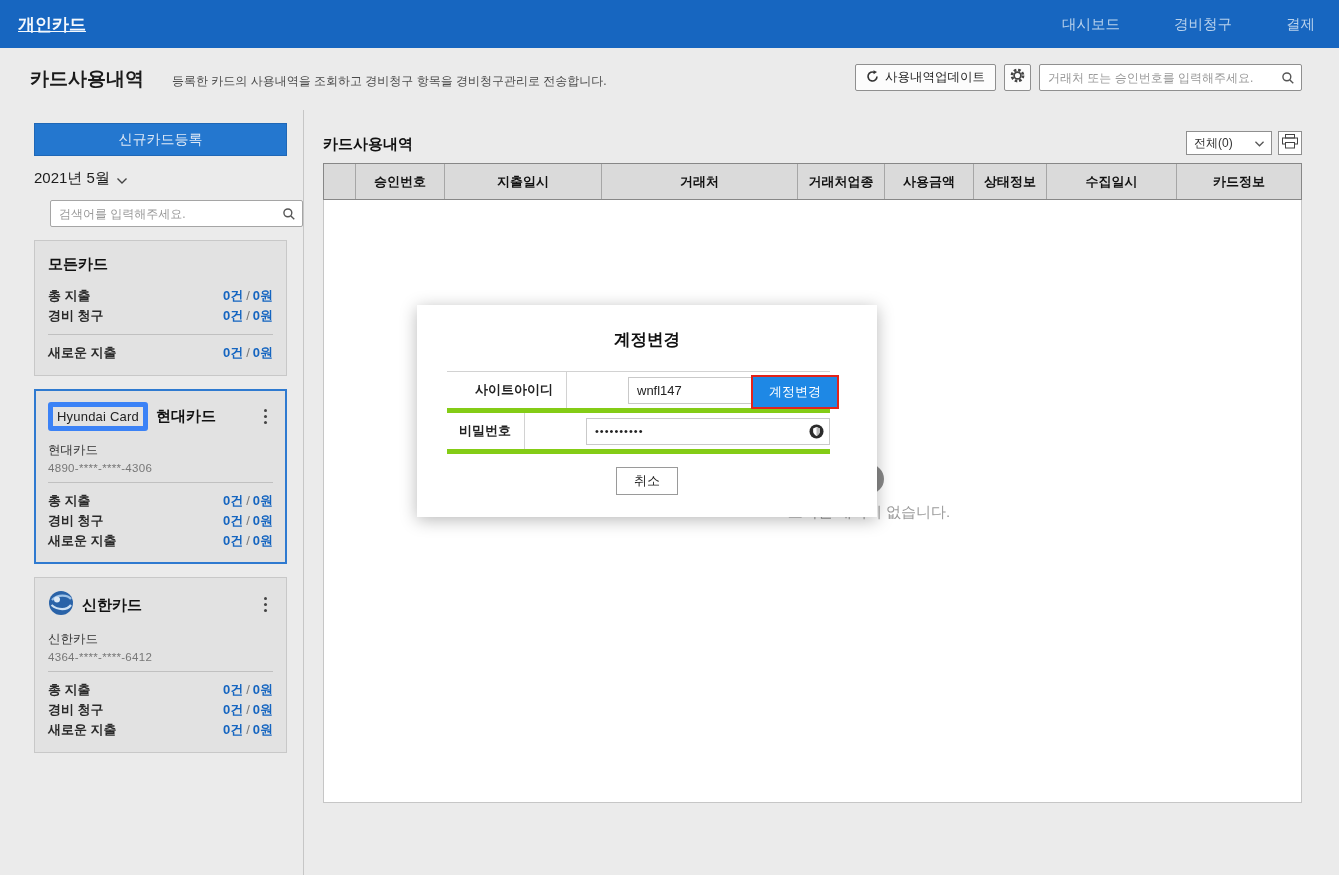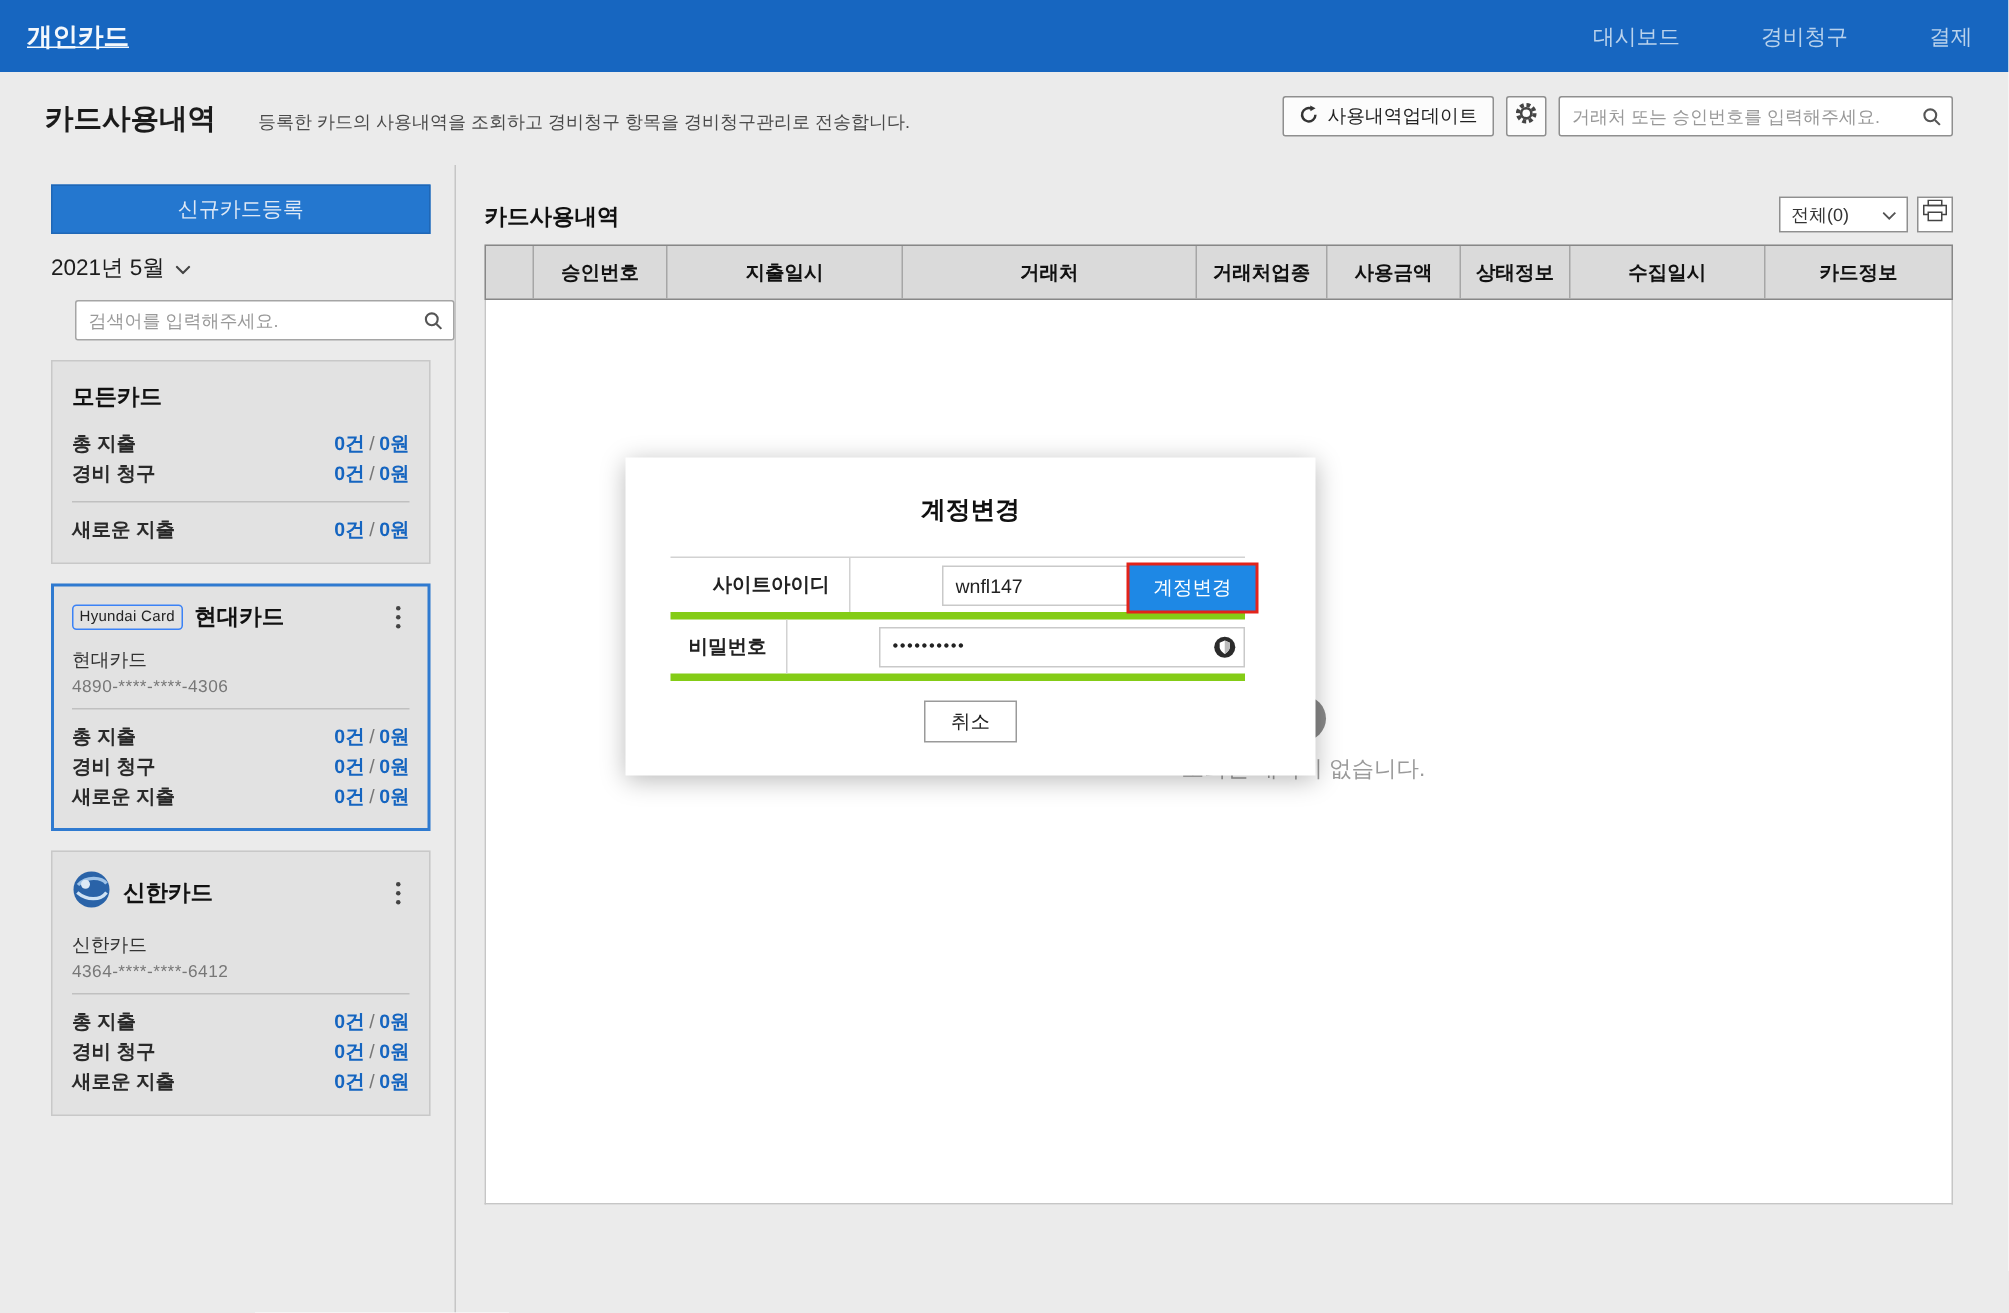--- a/index.html
+++ b/index.html
@@ -36,21 +36,21 @@
   .card-box { margin-top:13px; background:#e2e2e2; border:1px solid #c8c8c8; padding:12px 13px; }
   .card-box.selected { border:2px solid #2f7ad0; padding:11px 12px; }
   .box-title { font-size:15px; font-weight:bold; color:#111; margin:2px 0 12px 0; }
   .stat-row { display:flex; justify-content:space-between; align-items:center; line-height:20px; font-size:13px; }
   .stat-label { font-weight:bold; color:#2a2a2a; }
   .stat-value { font-weight:bold; }
   .stat-count, .stat-amount { color:#1565c0; }
   .stat-sep { color:#777; font-weight:normal; padding:0 3px; }
   .box-divider { border-top:1px solid #c0c0c0; margin:8px 0; }
   .card-head { display:flex; align-items:center; }
-  .card-badge { font-size:10px; border:1px solid #3b82f6; border-radius:3px; padding:2px 4px; color:#222; letter-spacing:0.2px; white-space:nowrap; }
+  .card-badge { font-size:13px; border:5px solid #3b82f6; border-radius:3px; padding:2px 4px; color:#222; letter-spacing:0.2px; white-space:nowrap; }
   .card-name { margin-left:8px; font-size:15px; font-weight:bold; color:#111; }
   .kebab { margin-left:auto; width:16px; height:18px; position:relative; cursor:pointer; }
   .kebab i { position:absolute; left:7px; top:1px; width:3px; height:3px; border-radius:50%; background:#444; box-shadow:0 6px 0 #444, 0 12px 0 #444; }
   .card-subname { margin-top:11px; font-size:12.5px; color:#333; }
   .card-number { margin-top:3px; font-size:11.5px; color:#777; letter-spacing:0.3px; }
   
   .main-title { position:absolute; left:323px; top:135px; font-size:15px; font-weight:bold; color:#111; }
   .filter-select { position:absolute; right:67px; top:131px; width:86px; height:24px; background:#fff; border:1px solid #8f8f8f; display:flex; align-items:center; justify-content:space-between; padding:0 7px; font-size:12px; color:#333; cursor:pointer; }
   .print-btn { position:absolute; right:37px; top:131px; width:24px; height:24px; background:#fff; border:1px solid #8f8f8f; display:flex; align-items:center; justify-content:center; cursor:pointer; }
   .table-head { position:absolute; left:323px; top:163px; width:979px; height:37px; display:flex; background:#dadada; border:1px solid #878787; }

